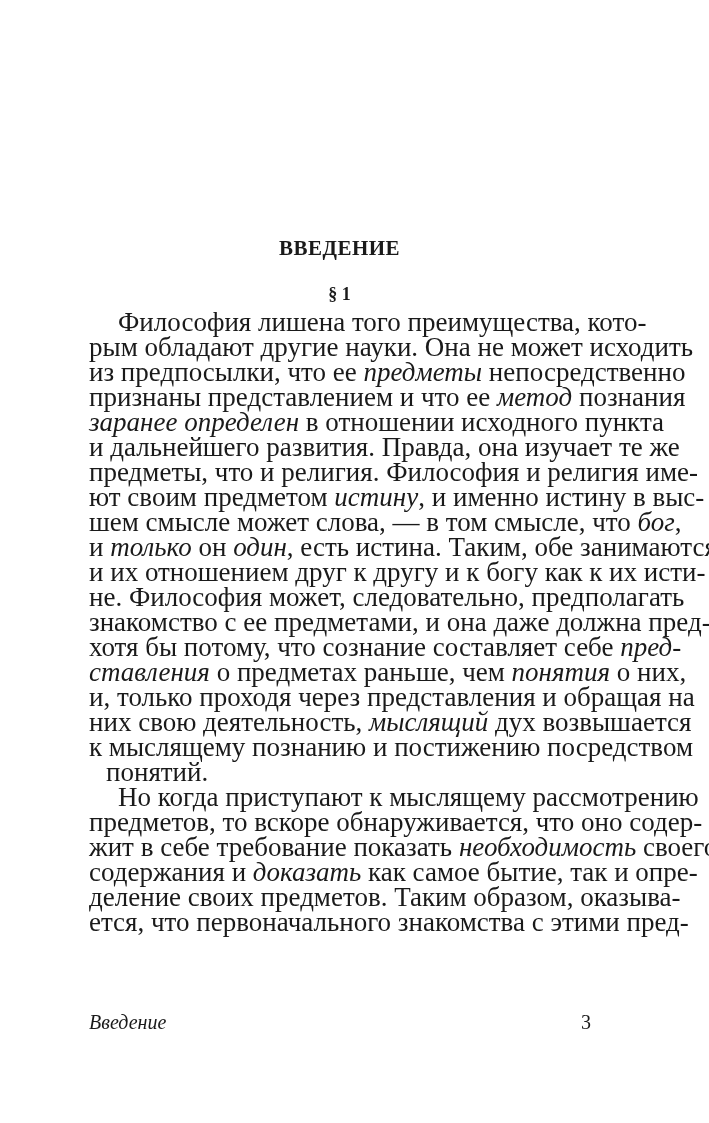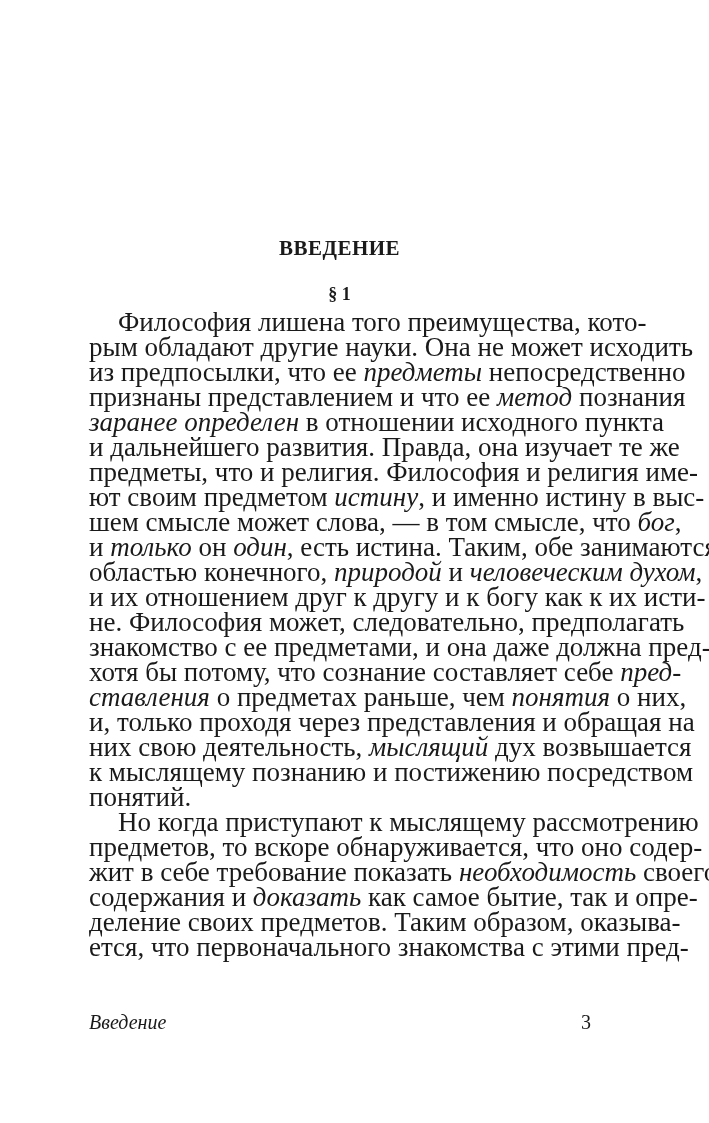--- a/index.html
+++ b/index.html
@@ -54,20 +54,21 @@
       white-space: nowrap;
       text-align: justify;
       text-align-last: justify;
       overflow: visible;
     }
     .line.indent {
       padding-left: 29px;
     }
     .line.last {
       text-align-last: left;
+      margin-left: 17px;
     }
     .line i {
       font-style: italic;
       margin-top: 30px;
     }
     .footer {
       position: absolute;
       top: 1011px;
       left: 89px;
       width: 502px;
@@ -91,21 +92,20 @@
         <div class="line indent"><span>Философия лишена того преимущества, кото-</span></div>
         <div class="line"><span>рым обладают другие науки. Она не может исходить</span></div>
         <div class="line"><span>из предпосылки, что ее </span><i>предметы</i><span> непосредственно</span></div>
         <div class="line"><span>признаны представлением и что ее </span><i>метод</i><span> познания</span></div>
         <div class="line"><i>заранее определен</i><span> в отношении исходного пункта</span></div>
         <div class="line"><span>и дальнейшего развития. Правда, она изучает те же</span></div>
         <div class="line"><span>предметы, что и религия. Философия и религия име-</span></div>
         <div class="line"><span>ют своим предметом </span><i>истину</i><span>, и именно истину в выс-</span></div>
         <div class="line"><span>шем смысле может слова, — в том смысле, что </span><i>бог</i><span>,</span></div>
         <div class="line"><span>и </span><i>только</i><span> он </span><i>один</i><span>, есть истина. Таким, обе занимаются</span></div>
-        <div class="line"><span>областью конечного, </span><i>природой</i><span> и </span><i>человеческим духом</i><span>,</span></div>
         <div class="line"><span>и их отношением друг к другу и к богу как к их исти-</span></div>
         <div class="line"><span>не. Философия может, следовательно, предполагать</span></div>
         <div class="line"><span>знакомство с ее предметами, и она даже должна пред-</span></div>
         <div class="line"><span>хотя бы потому, что сознание составляет себе </span><i>пред-</i></div>
         <div class="line"><i>ставления</i><span> о предметах раньше, чем </span><i>понятия</i><span> о них,</span></div>
         <div class="line"><span>и, только проходя через представления и обращая на</span></div>
         <div class="line"><span>них свою деятельность, </span><i>мыслящий</i><span> дух возвышается</span></div>
         <div class="line"><span>к мыслящему познанию и постижению посредством</span></div>
         <div class="line last"><span>понятий.</span></div>
       </div>

